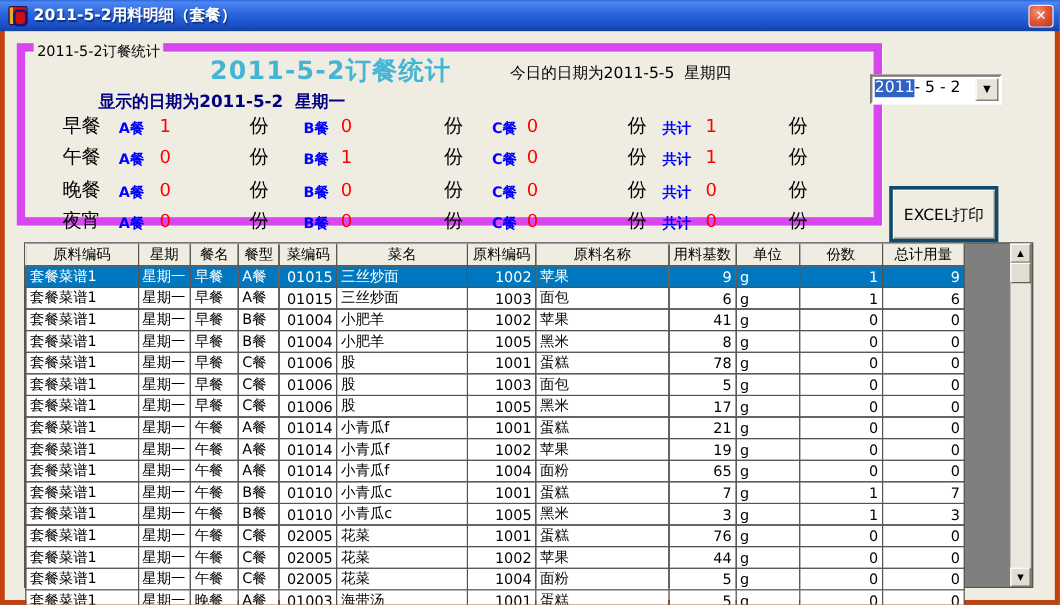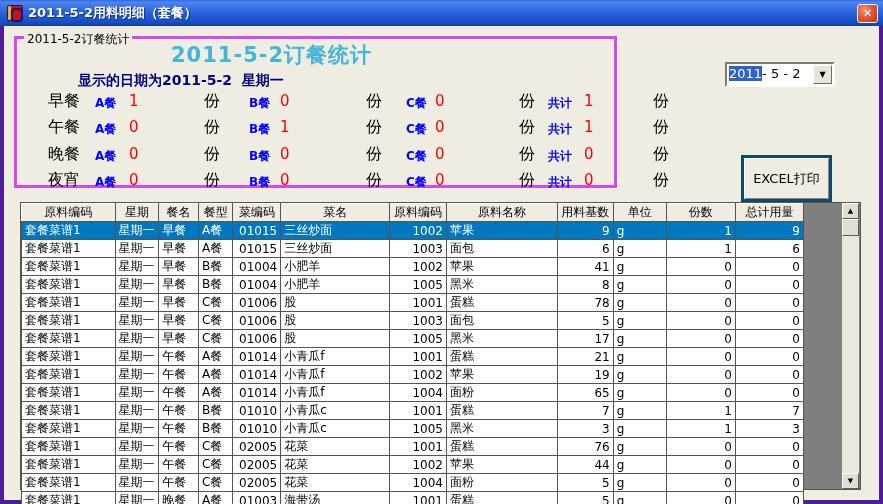--- a/index.html
+++ b/index.html
@@ -1,19 +1,19 @@
 <!DOCTYPE html>
 <html><head>
 <meta charset="utf-8">
 <style>
   html,body{margin:0;padding:0;background:#777;}
   *{box-sizing:border-box;}
   .window{
     position:relative;width:883px;height:504px;
-    background:#4c1d95;
+    background:#c2410c;
     font-family:"DejaVu Sans",sans-serif;
     overflow:hidden;
   }
   
   .titlebar{
     position:absolute;left:0;top:0;width:883px;height:26px;
     background:linear-gradient(180deg,#2D68E0 0%,#4D86F0 8%,#2D67DE 42%,#1A4FC8 82%,#15429F 100%);
     display:flex;align-items:center;
   }
   .app-icon{
@@ -37,22 +37,22 @@
     color:#fff;font-size:11px;font-weight:bold;
     display:flex;align-items:center;justify-content:center;cursor:pointer;
   }
   
   .client{
     position:absolute;left:4px;top:26px;width:875px;height:474px;
     background:#EFEDE2;
   }
   
   .groupbox{
-    position:absolute;left:10px;top:10px;width:603px;height:152px;
-    border:3px solid #d946ef;
+    position:absolute;left:10px;top:10px;width:721px;height:152px;
+    border:7px solid #d946ef;
     box-shadow:1px 1px 0 #FFFFFF, inset 1px 1px 0 #FFFFFF;
   }
   .gb-label{
     position:absolute;left:7px;top:-8px;background:#EFEDE2;
     font-size:12px;color:#000;padding:0 3px;white-space:pre;
   }
   .stats-heading{
     position:absolute;left:154px;top:2px;
     font-size:21px;font-weight:bold;letter-spacing:1px;white-space:pre;
   }
@@ -155,20 +155,21 @@
     <div class="close-btn">
       <span>✕</span>
     </div>
   </div>
 
   <div class="client">
 
     <div class="groupbox">
       <span class="gb-label">2011-5-2订餐统计</span>
       <div class="stats-heading" style="color:#45B5D5">2011-5-2订餐统计</div>
+      <div class="today-line">今日的日期为2011-5-5  星期四</div>
       <div class="display-line" style="color:#000080">显示的日期为2011-5-2  星期一</div>
 
       <div class="stat-row r1">
         <span class="s-label">早餐</span>
         <span class="s-meal pa" style="color:#0000FF">A餐</span>
         <span class="s-num pn1" style="color:#FF0000">1</span>
         <span class="s-fen pf1">份</span>
         <span class="s-meal pb" style="color:#0000FF">B餐</span>
         <span class="s-num pn2" style="color:#FF0000">0</span>
         <span class="s-fen pf2">份</span>

